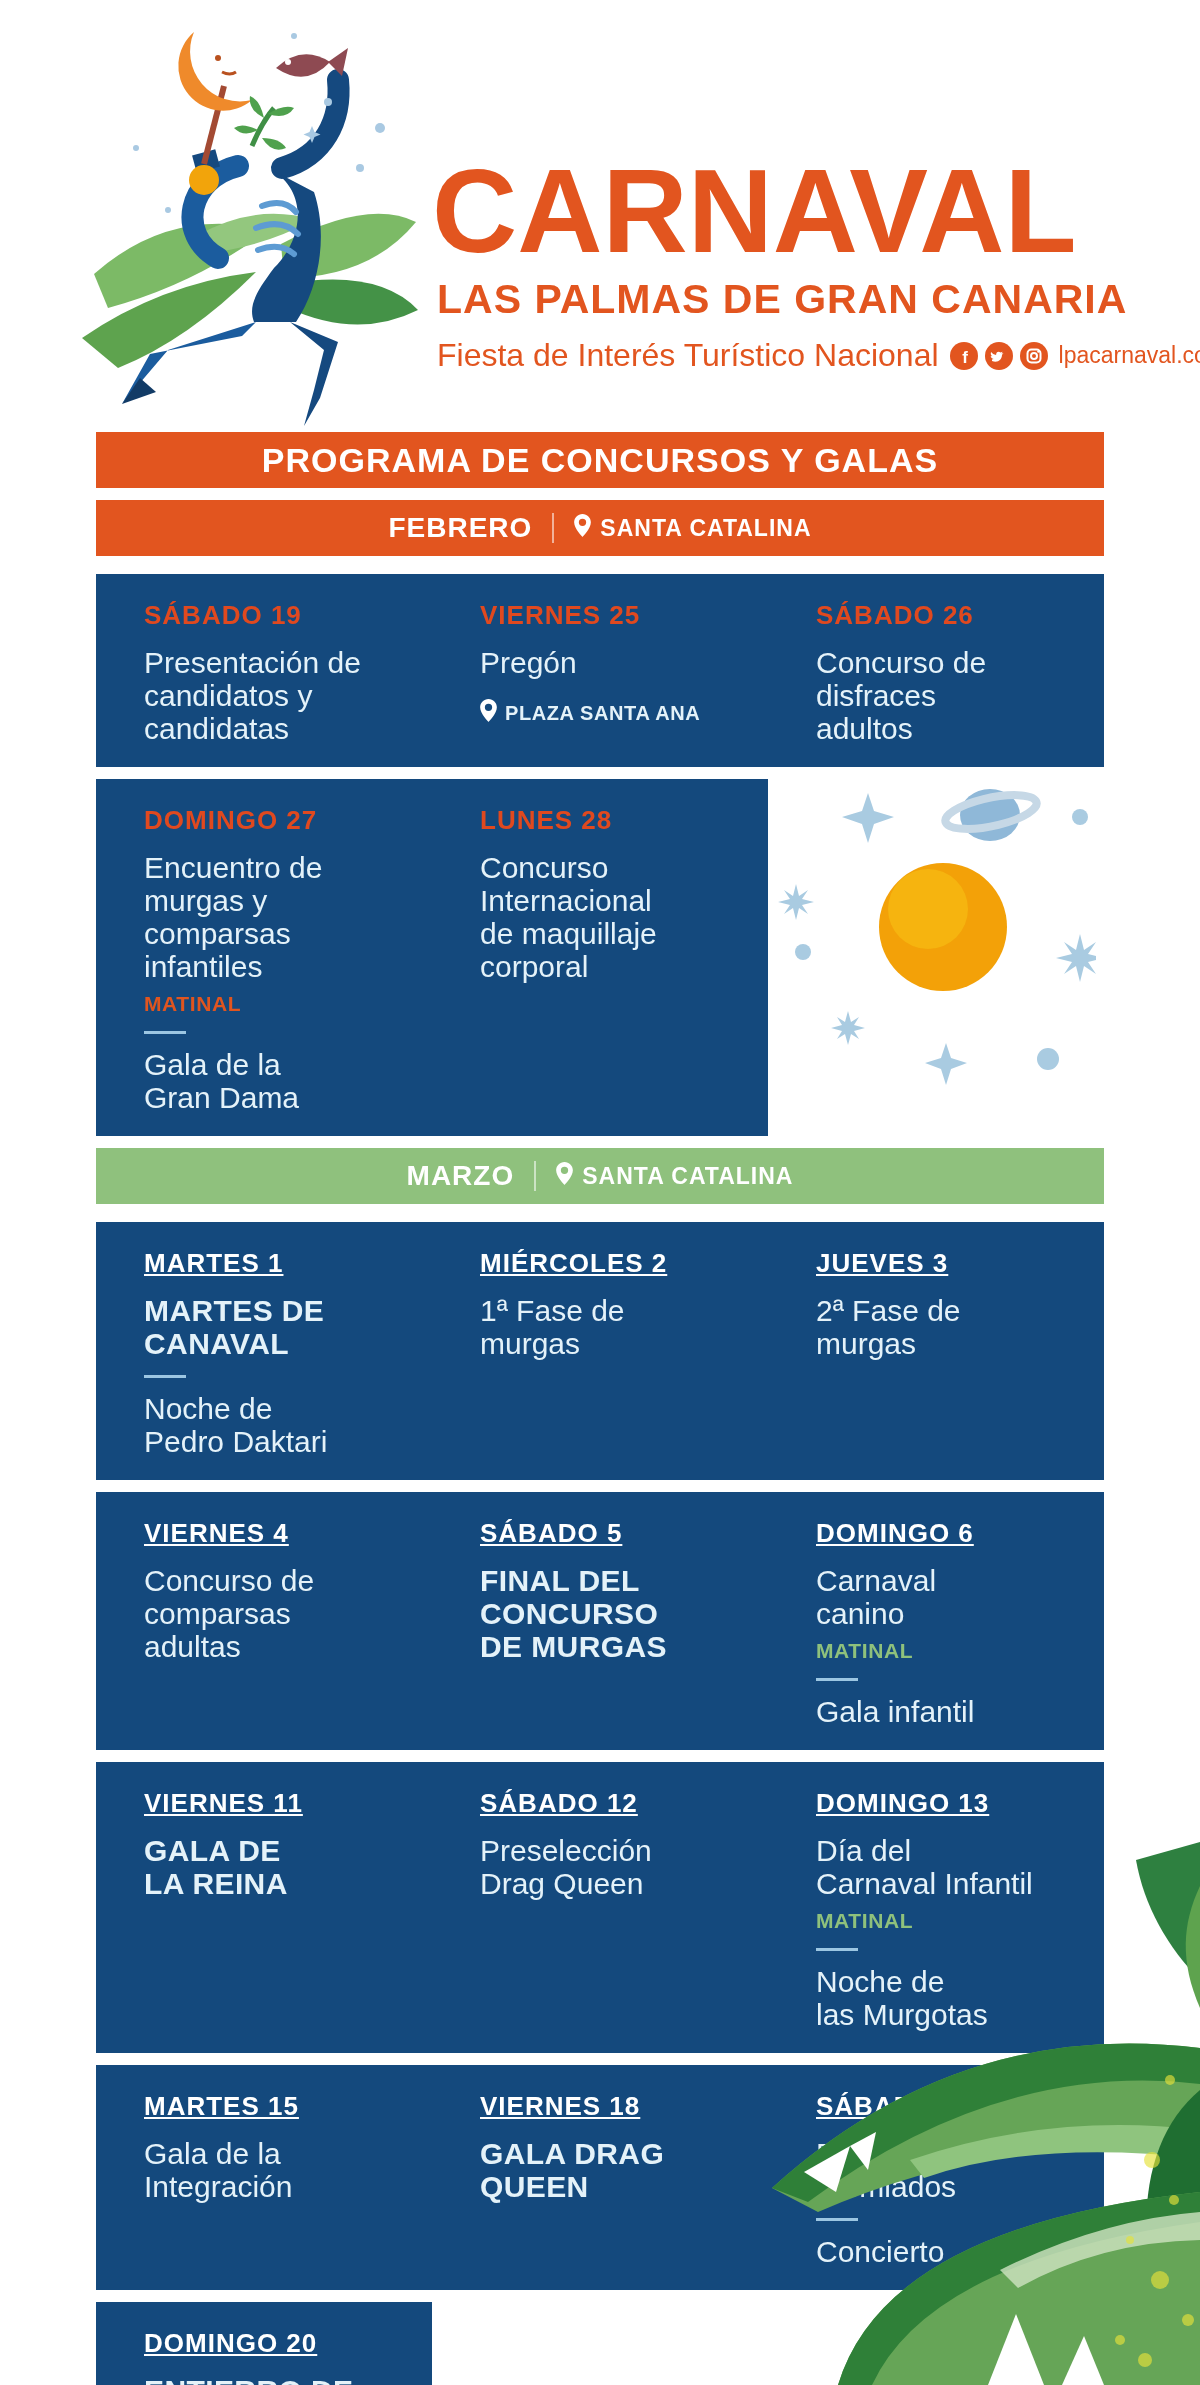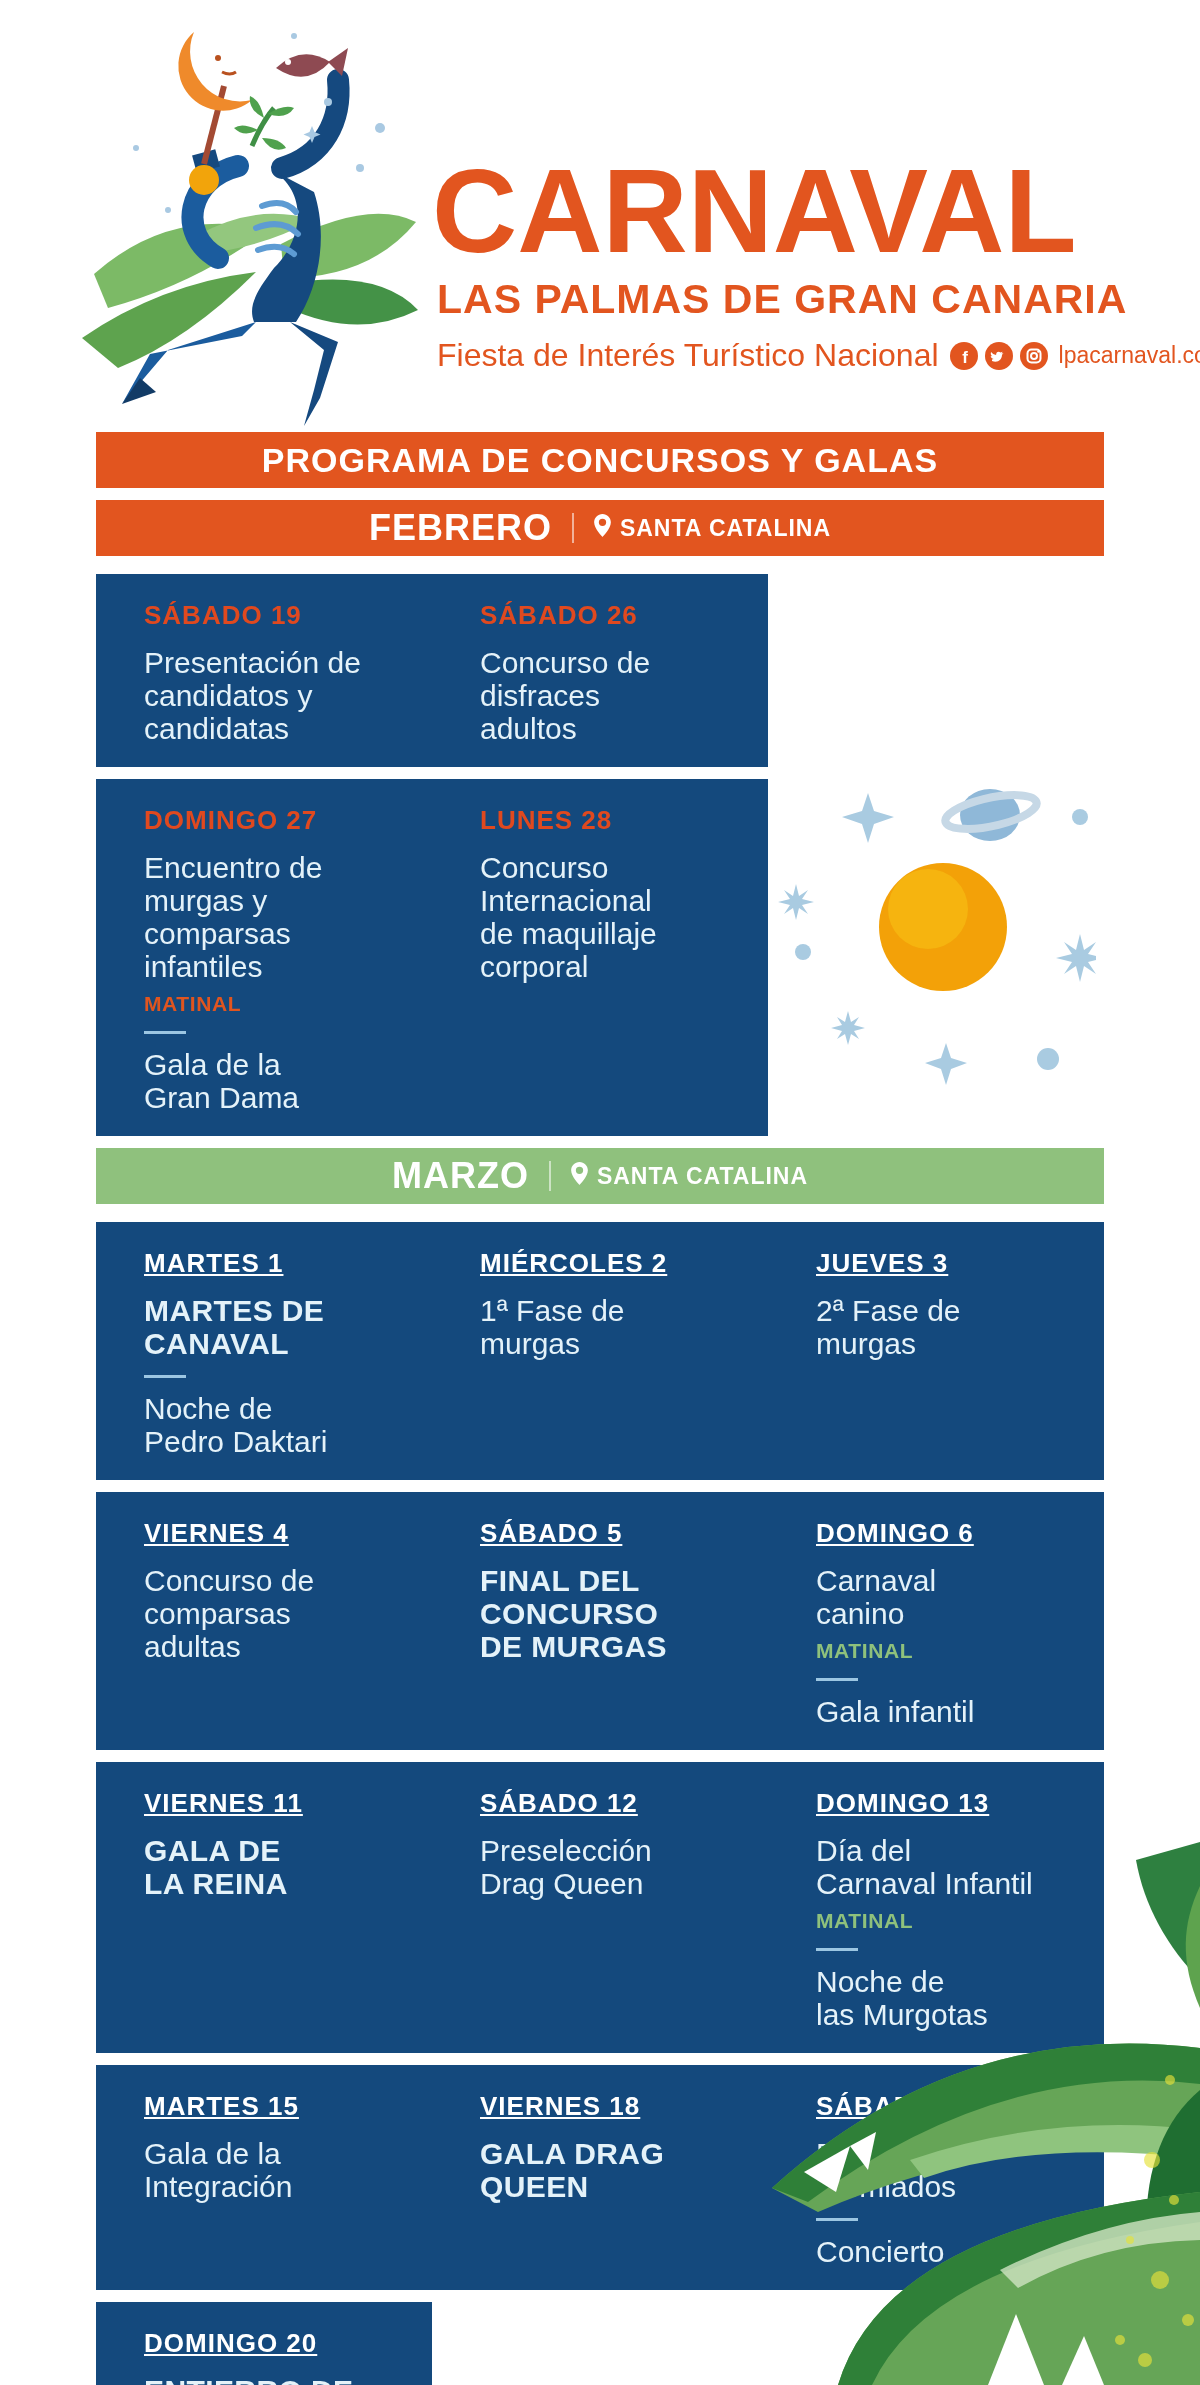--- a/index.html
+++ b/index.html
@@ -20,21 +20,21 @@
   .social svg{display:block;}
   .website{font-size:23px;font-weight:500;}
 
   
   .content{width:1008px;margin-left:96px;}
   .banner{height:56px;display:flex;align-items:center;justify-content:center;color:#fff;}
   .banner.program{background:#E2551F;font-size:34px;font-weight:700;letter-spacing:1px;margin-bottom:12px;}
   .month-banner{height:56px;gap:20px;margin-bottom:18px;}
   .month-banner.theme-orange{background:#E2551F;}
   .month-banner.theme-green{background:#8FC17D;}
-  .month-name{font-size:36px;font-weight:800;letter-spacing:1px;text-align:center;}
+  .month-name{font-size:28px;font-weight:800;letter-spacing:1px;text-align:center;}
   .vsep{width:2px;height:30px;background:rgba(255,255,255,.55);}
   .banner-loc{display:flex;align-items:center;gap:9px;font-size:23px;font-weight:700;letter-spacing:1px;}
 
   
   .cards-row{display:grid;grid-template-columns:repeat(3,1fr);gap:0;margin-bottom:12px;}
   .card{background:#14497D;color:#E4F2F9;padding:26px 22px 22px 48px;box-sizing:border-box;}
   .day{font-size:26px;font-weight:800;letter-spacing:1px;margin-bottom:15px;}
   .day.theme-orange{color:#E0491F;}
   .day.theme-green{color:#ffffff;text-decoration:underline;}
   .event{font-size:30px;line-height:33px;white-space:pre-line;font-weight:400;}
@@ -159,20 +159,30 @@
           </span>
         </div>
         <div class="cards-row" style="min-height: 176px;">
           <div class="card">
             <div class="day theme-orange">SÁBADO 19</div>
             <div class="event">Presentación de
 candidatos y
 candidatas</div>
           </div>
           <div class="card">
+            <div class="day theme-orange">VIERNES 25</div>
+            <div class="event">Pregón</div>
+            <div class="loc-item">
+              <span><svg width="17" height="23" viewBox="0 0 16 22">
+                  <path d="M8 0C3.6 0 0 3.6 0 8c0 6 8 14 8 14s8-8 8-14C16 3.6 12.4 0 8 0zm0 11.5A3.5 3.5 0 118 4.5a3.5 3.5 0 010 7z" fill="#fff" fill-rule="evenodd"></path>
+                </svg></span>
+              <span>PLAZA SANTA ANA</span>
+            </div>
+          </div>
+          <div class="card">
             <div class="day theme-orange">SÁBADO 26</div>
             <div class="event">Concurso de
 disfraces
 adultos</div>
           </div>
         </div>
         <div class="cards-row" style="min-height: 318px;">
           <div class="card">
             <div class="day theme-orange">DOMINGO 27</div>
             <div class="event">Encuentro de

